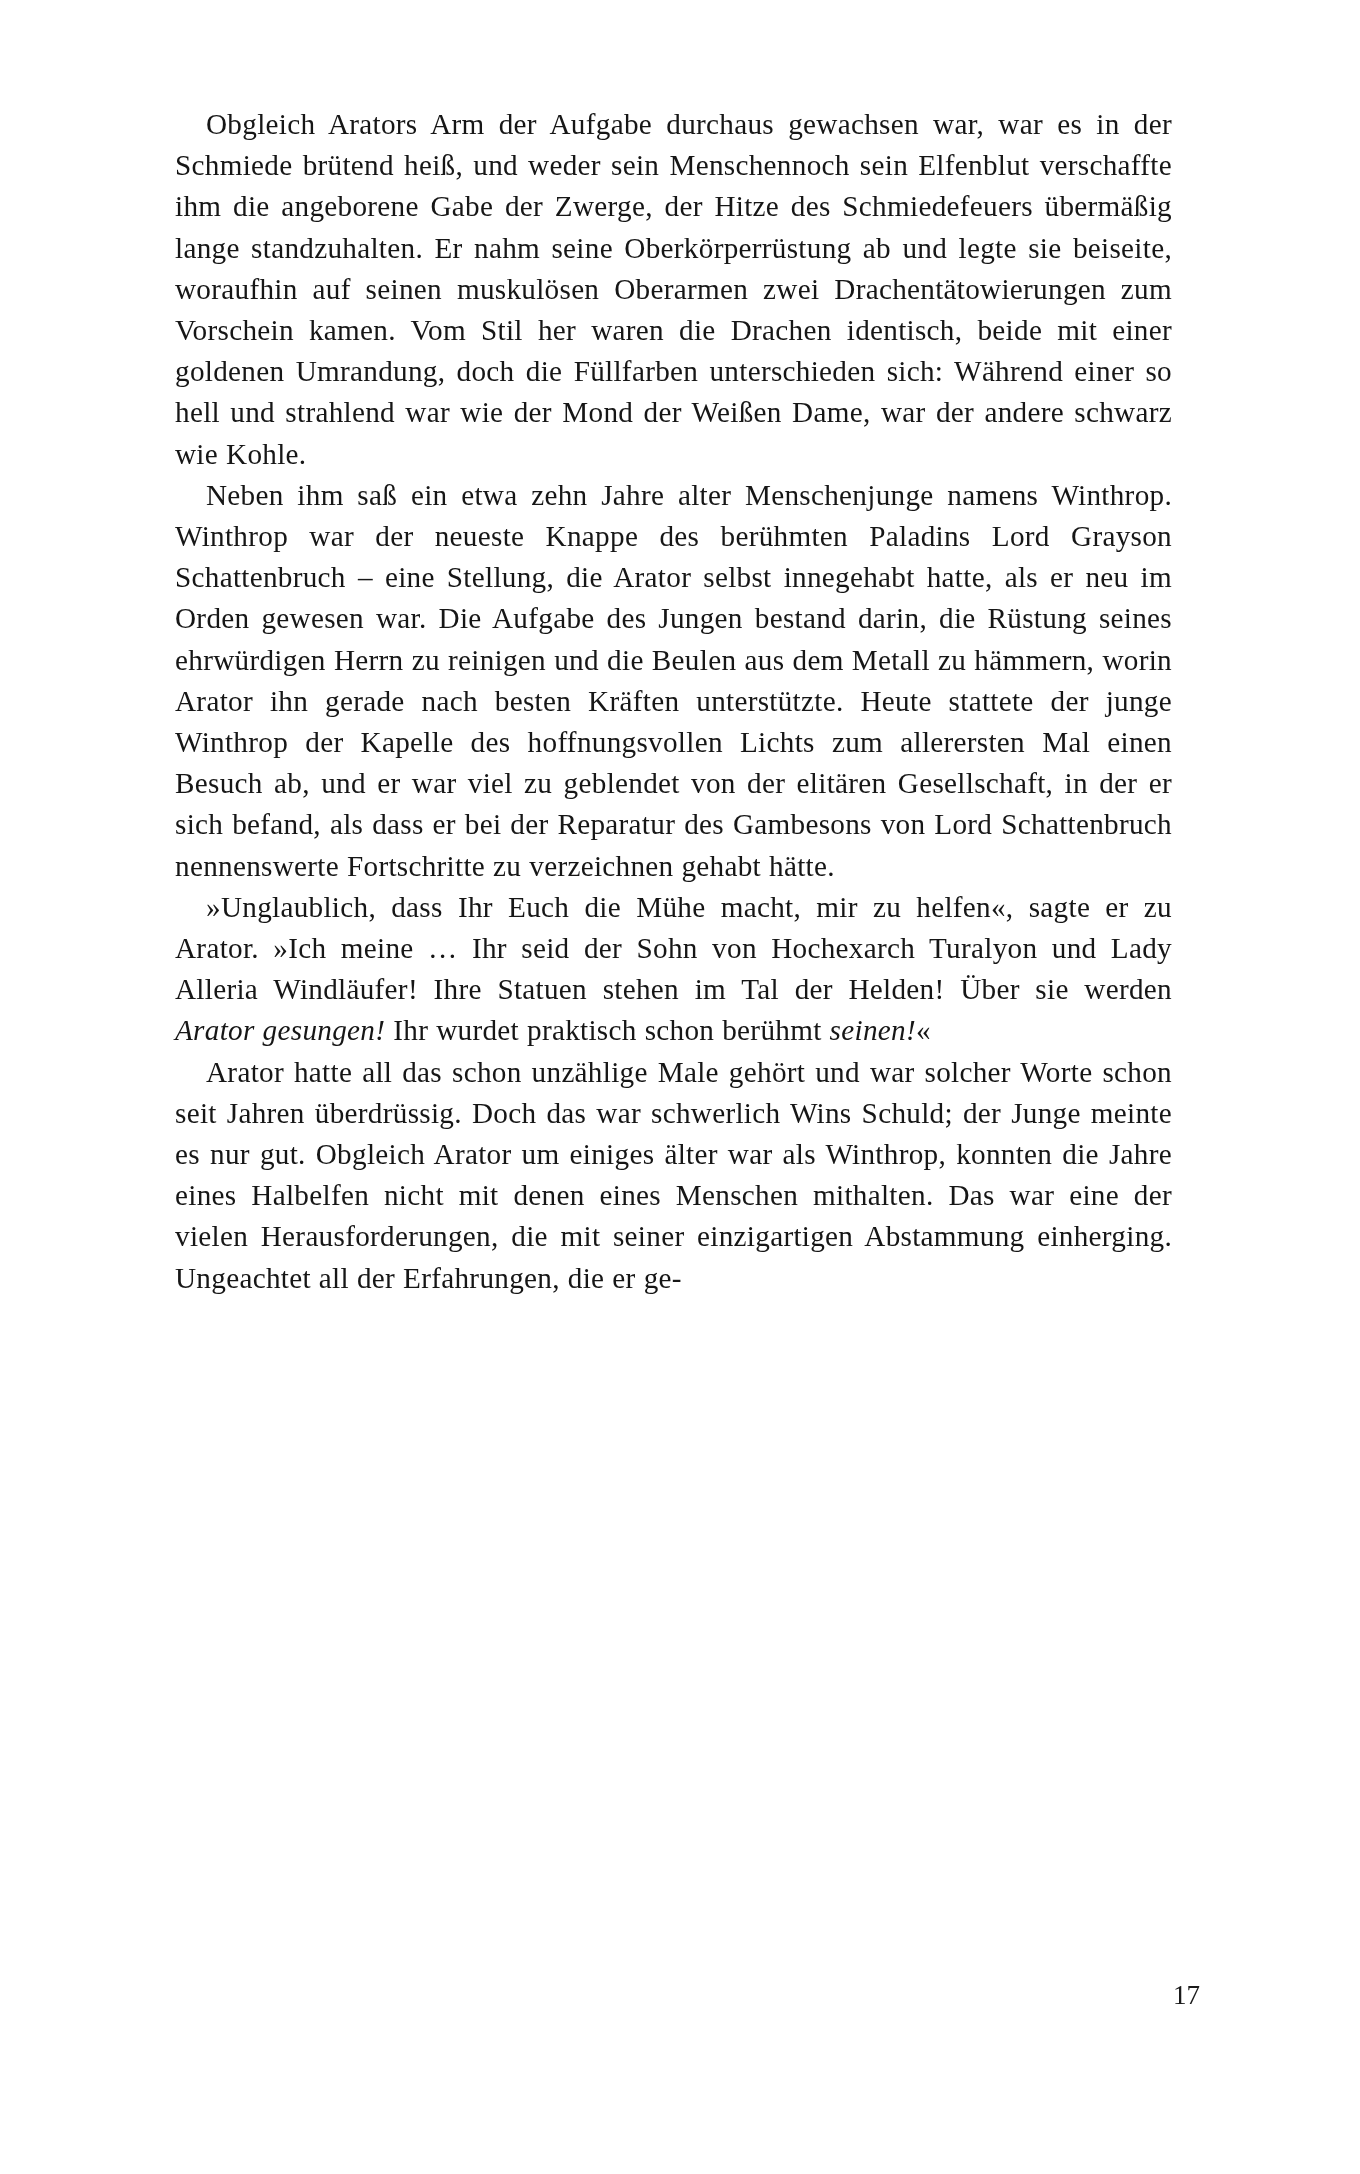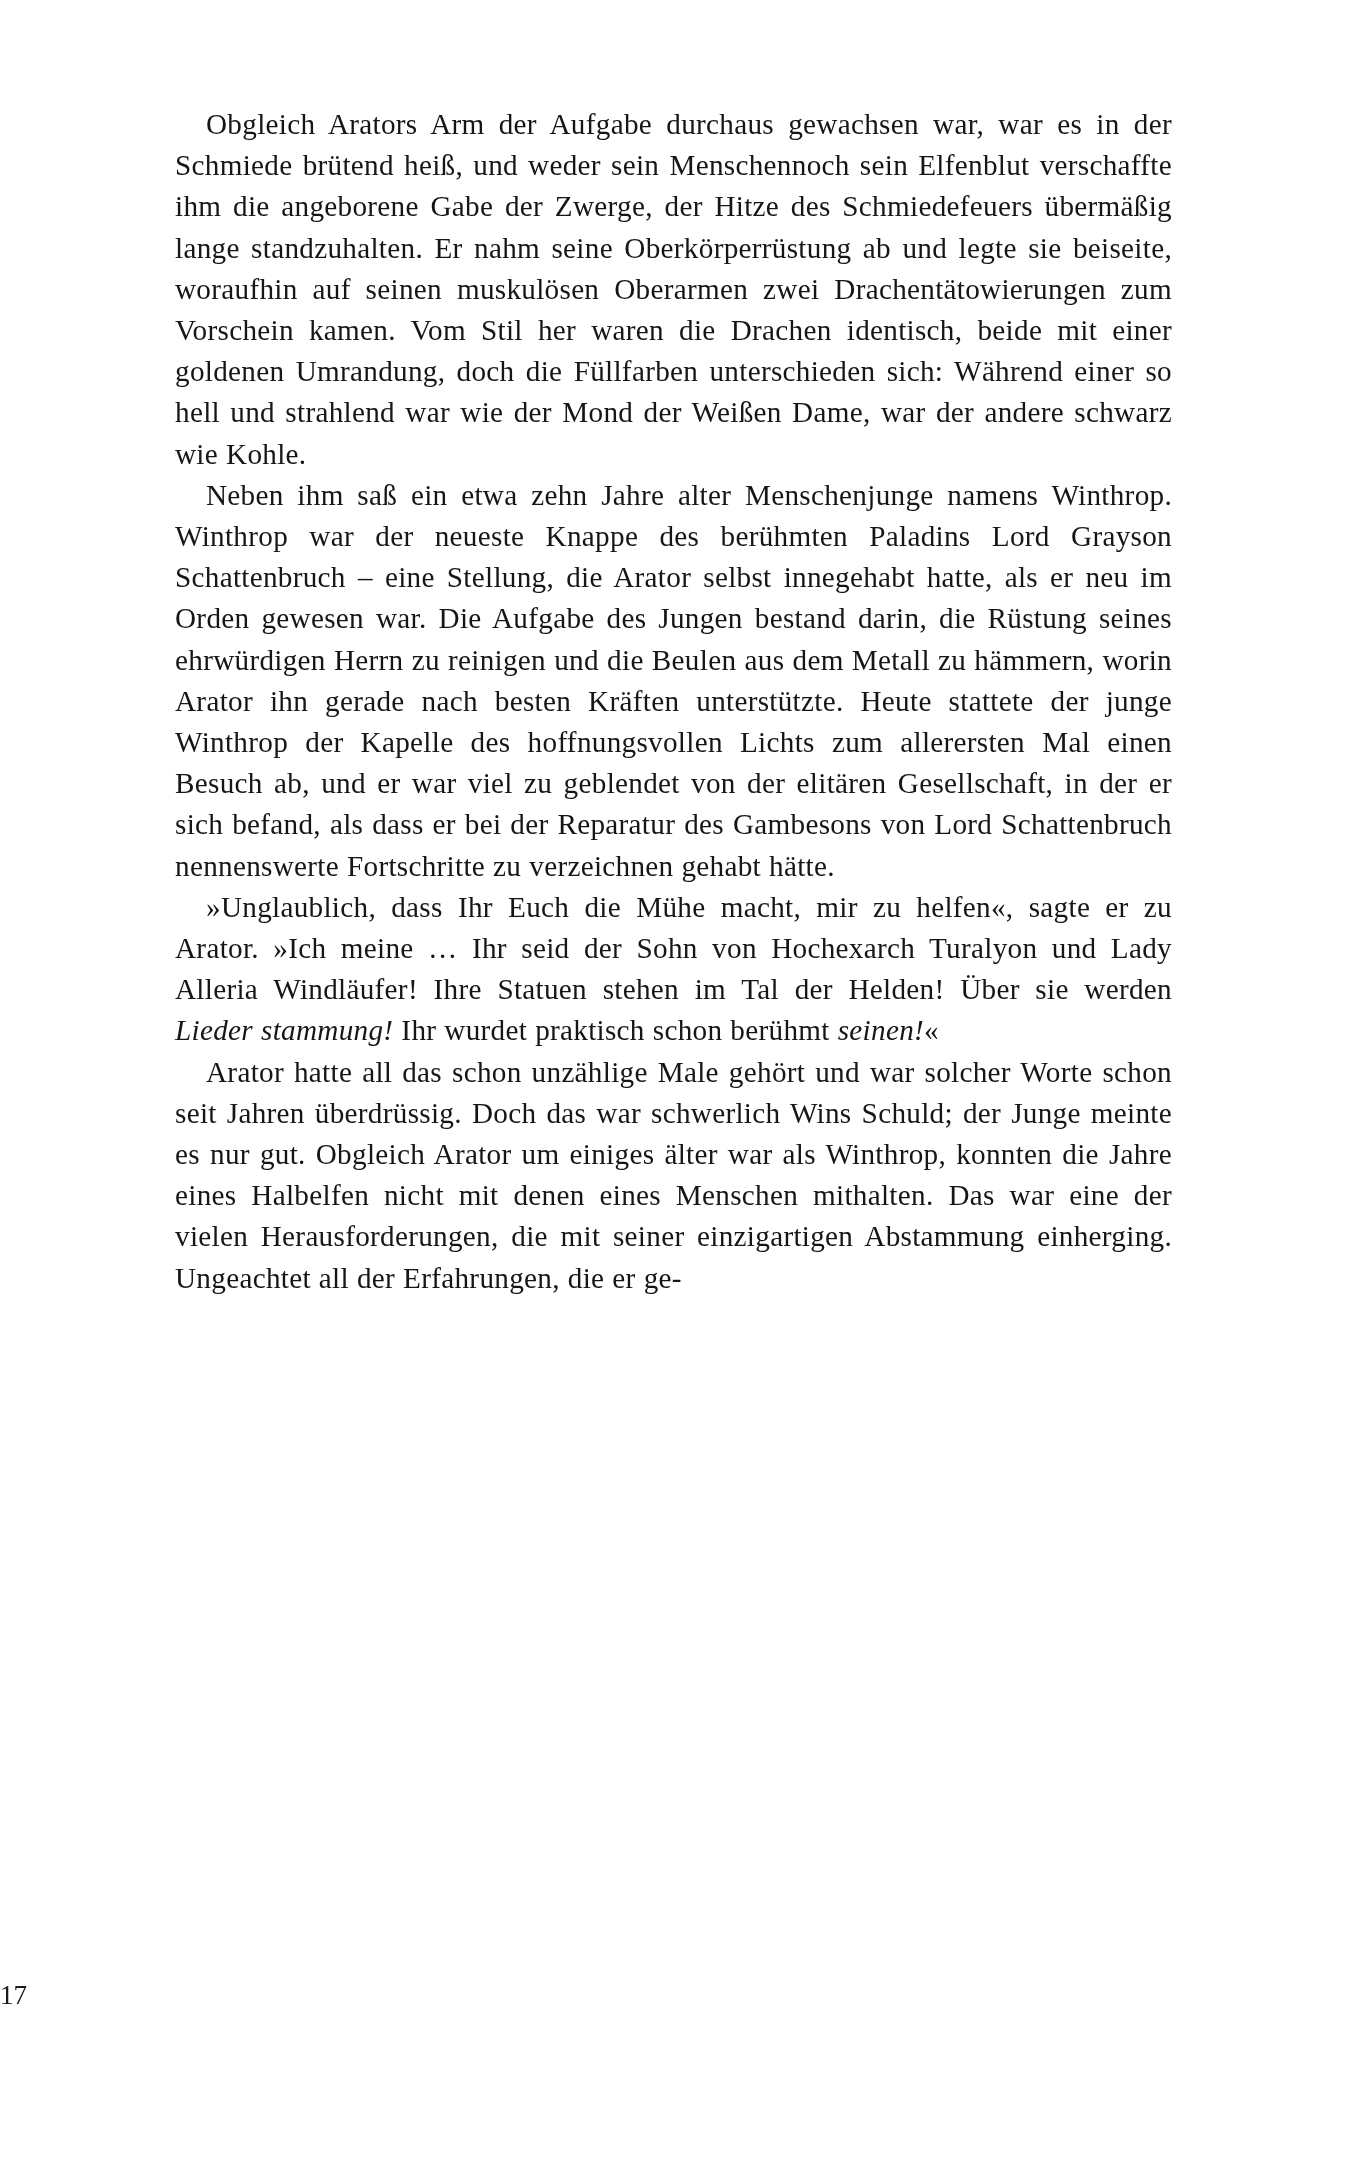--- a/index.html
+++ b/index.html
@@ -41,39 +41,39 @@
     margin-top: 0;
   }
   .para em {
     font-style: italic;
   }
   .folio {
     position: absolute;
     left: 0;
     top: 1979px;
     width: 1200px;
-    text-align: left;
+    text-align: right;
     font-size: 27px;
     line-height: 32px;
     color: #1a1a1a;
     font-family: "Liberation Serif", "DejaVu Serif", serif;
   }
 </style>
 </head>
 <body>
 
 <div class="page">
 
   <div class="text-block">
 
     <p class="para"><span>Obgleich Arators Arm der Aufgabe durchaus gewachsen war, war es in der Schmiede brütend heiß, und weder sein Menschen­noch sein Elfenblut verschaffte ihm die angeborene Gabe der Zwerge, der Hitze des Schmiedefeuers übermäßig lange stand­zuhalten. Er nahm seine Oberkörperrüstung ab und legte sie bei­seite, woraufhin auf seinen muskulösen Oberarmen zwei Dra­chentätowierungen zum Vorschein kamen. Vom Stil her waren die Drachen identisch, beide mit einer goldenen Umrandung, doch die Füllfarben unterschieden sich: Während einer so hell und strahlend war wie der Mond der Weißen Dame, war der andere schwarz wie Kohle.</span></p>
 
     <p class="para"><span>Neben ihm saß ein etwa zehn Jahre alter Menschenjunge na­mens Winthrop. Winthrop war der neueste Knappe des berühm­ten Paladins Lord Grayson Schattenbruch – eine Stellung, die Ara­tor selbst innegehabt hatte, als er neu im Orden gewesen war. Die Aufgabe des Jungen bestand darin, die Rüstung seines ehrwür­digen Herrn zu reinigen und die Beulen aus dem Metall zu häm­mern, worin Arator ihn gerade nach besten Kräften unterstützte. Heute stattete der junge Winthrop der Kapelle des hoffnungsvol­len Lichts zum allerersten Mal einen Besuch ab, und er war viel zu geblendet von der elitären Gesellschaft, in der er sich befand, als dass er bei der Reparatur des Gambesons von Lord Schattenbruch nennenswerte Fortschritte zu verzeichnen gehabt hätte.</span></p>
 
-    <p class="para"><span>»Unglaublich, dass Ihr Euch die Mühe macht, mir zu helfen«, sagte er zu Arator. »Ich meine … Ihr seid der Sohn von Hoch­exarch Turalyon und Lady Alleria Windläufer! Ihre Statuen ste­hen im Tal der Helden! Über sie werden </span><em>Lieder stammung!</em><span> Ihr wurdet praktisch schon berühmt </span><em>seinen!</em><span>«</span></p>
+    <p class="para"><span>»Unglaublich, dass Ihr Euch die Mühe macht, mir zu helfen«, sagte er zu Arator. »Ich meine … Ihr seid der Sohn von Hoch­exarch Turalyon und Lady Alleria Windläufer! Ihre Statuen ste­hen im Tal der Helden! Über sie werden </span><em>Arator gesungen!</em><span> Ihr wurdet praktisch schon berühmt </span><em>seinen!</em><span>«</span></p>
 
     <p class="para"><span>Arator hatte all das schon unzählige Male gehört und war sol­cher Worte schon seit Jahren überdrüssig. Doch das war schwer­lich Wins Schuld; der Junge meinte es nur gut. Obgleich Arator um einiges älter war als Winthrop, konnten die Jahre eines Halb­elfen nicht mit denen eines Menschen mithalten. Das war eine der vielen Herausforderungen, die mit seiner einzigartigen Ab­stammung einherging. Ungeachtet all der Erfahrungen, die er ge-</span></p>
 
   </div>
 
   <div class="folio">17</div>
 
 </div>
 
 </body></html>

